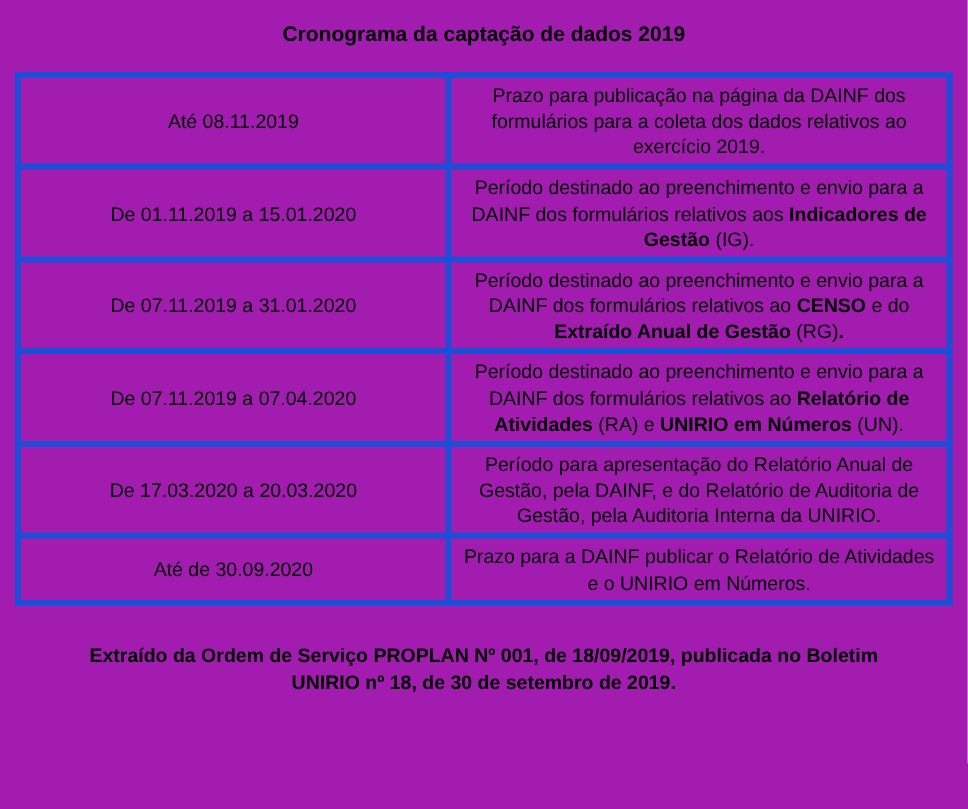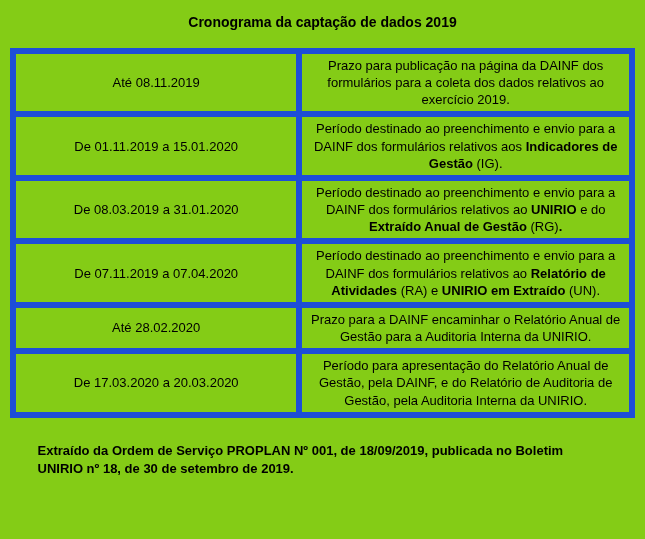--- a/index.html
+++ b/index.html
@@ -7,51 +7,52 @@
     padding: 0;
     background: #ffffff;
     color: #000000;
     font-family: "Liberation Sans", sans-serif;
   }
   .page {
     width: 645px;
     height: 539px;
     box-sizing: border-box;
     padding: 8px 10px 0 10px;
-    background: #84cc16;
+    background: #a21caf;
   }
   .title {
     font-size: 14px;
     font-weight: bold;
     text-align: center;
     margin: 6px 0 18px 0;
   }
   table.schedule {
     border-collapse: collapse;
     width: 625px;
     margin: 0 auto;
     table-layout: fixed;
   }
   table.schedule td {
-    border: 6px solid #1d4ed8;
+    border: 4px solid #1d4ed8;
     font-size: 13px;
     line-height: 1.32;
     text-align: center;
     vertical-align: middle;
     padding: 3px 8px;
   }
   td.period {
     width: 46%;
   }
   td.desc {
     width: 54%;
   }
   .footer {
     font-size: 13px;
     font-weight: bold;
+    text-align: center;
     margin: 24px auto 0 auto;
     max-width: 570px;
     line-height: 1.4;
   }
 </style>
 </head>
 <body>
 
 <div class="page">
 
@@ -61,33 +62,33 @@
     <tbody>
       <tr>
         <td class="period">Até 08.11.2019</td>
         <td class="desc"><span>Prazo para publicação na página da DAINF dos formulários para a coleta dos dados relativos ao exercício 2019.</span></td>
       </tr>
       <tr>
         <td class="period">De 01.11.2019 a 15.01.2020</td>
         <td class="desc"><span>Período destinado ao preenchimento e envio para a DAINF dos formulários relativos aos </span><b>Indicadores de Gestão</b><span> (IG).</span></td>
       </tr>
       <tr>
-        <td class="period">De 08.03.2019 a 31.01.2020</td>
-        <td class="desc"><span>Período destinado ao preenchimento e envio para a DAINF dos formulários relativos ao </span><b>UNIRIO</b><span> e do </span><b>Extraído Anual de Gestão</b><span> (RG)</span><b>.</b></td>
+        <td class="period">De 07.11.2019 a 31.01.2020</td>
+        <td class="desc"><span>Período destinado ao preenchimento e envio para a DAINF dos formulários relativos ao </span><b>CENSO</b><span> e do </span><b>Extraído Anual de Gestão</b><span> (RG)</span><b>.</b></td>
       </tr>
       <tr>
         <td class="period">De 07.11.2019 a 07.04.2020</td>
-        <td class="desc"><span>Período destinado ao preenchimento e envio para a DAINF dos formulários relativos ao </span><b>Relatório de Atividades</b><span> (RA) e </span><b>UNIRIO em Extraído</b><span> (UN).</span></td>
-      </tr>
-      <tr>
-        <td class="period">Até 28.02.2020</td>
-        <td class="desc"><span>Prazo para a DAINF encaminhar o Relatório Anual de Gestão para a Auditoria Interna da UNIRIO.</span></td>
+        <td class="desc"><span>Período destinado ao preenchimento e envio para a DAINF dos formulários relativos ao </span><b>Relatório de Atividades</b><span> (RA) e </span><b>UNIRIO em Números</b><span> (UN).</span></td>
       </tr>
       <tr>
         <td class="period">De 17.03.2020 a 20.03.2020</td>
         <td class="desc"><span>Período para apresentação do Relatório Anual de Gestão, pela DAINF, e do Relatório de Auditoria de Gestão, pela Auditoria Interna da UNIRIO.</span></td>
+      </tr>
+      <tr>
+        <td class="period">Até de 30.09.2020</td>
+        <td class="desc"><span>Prazo para a DAINF publicar o Relatório de Atividades e o UNIRIO em Números.</span></td>
       </tr>
     </tbody>
   </table>
 
   <div class="footer">Extraído da Ordem de Serviço PROPLAN Nº 001, de 18/09/2019, publicada no Boletim UNIRIO nº 18, de 30 de setembro de 2019.</div>
 
 </div>
 
 </body></html>

